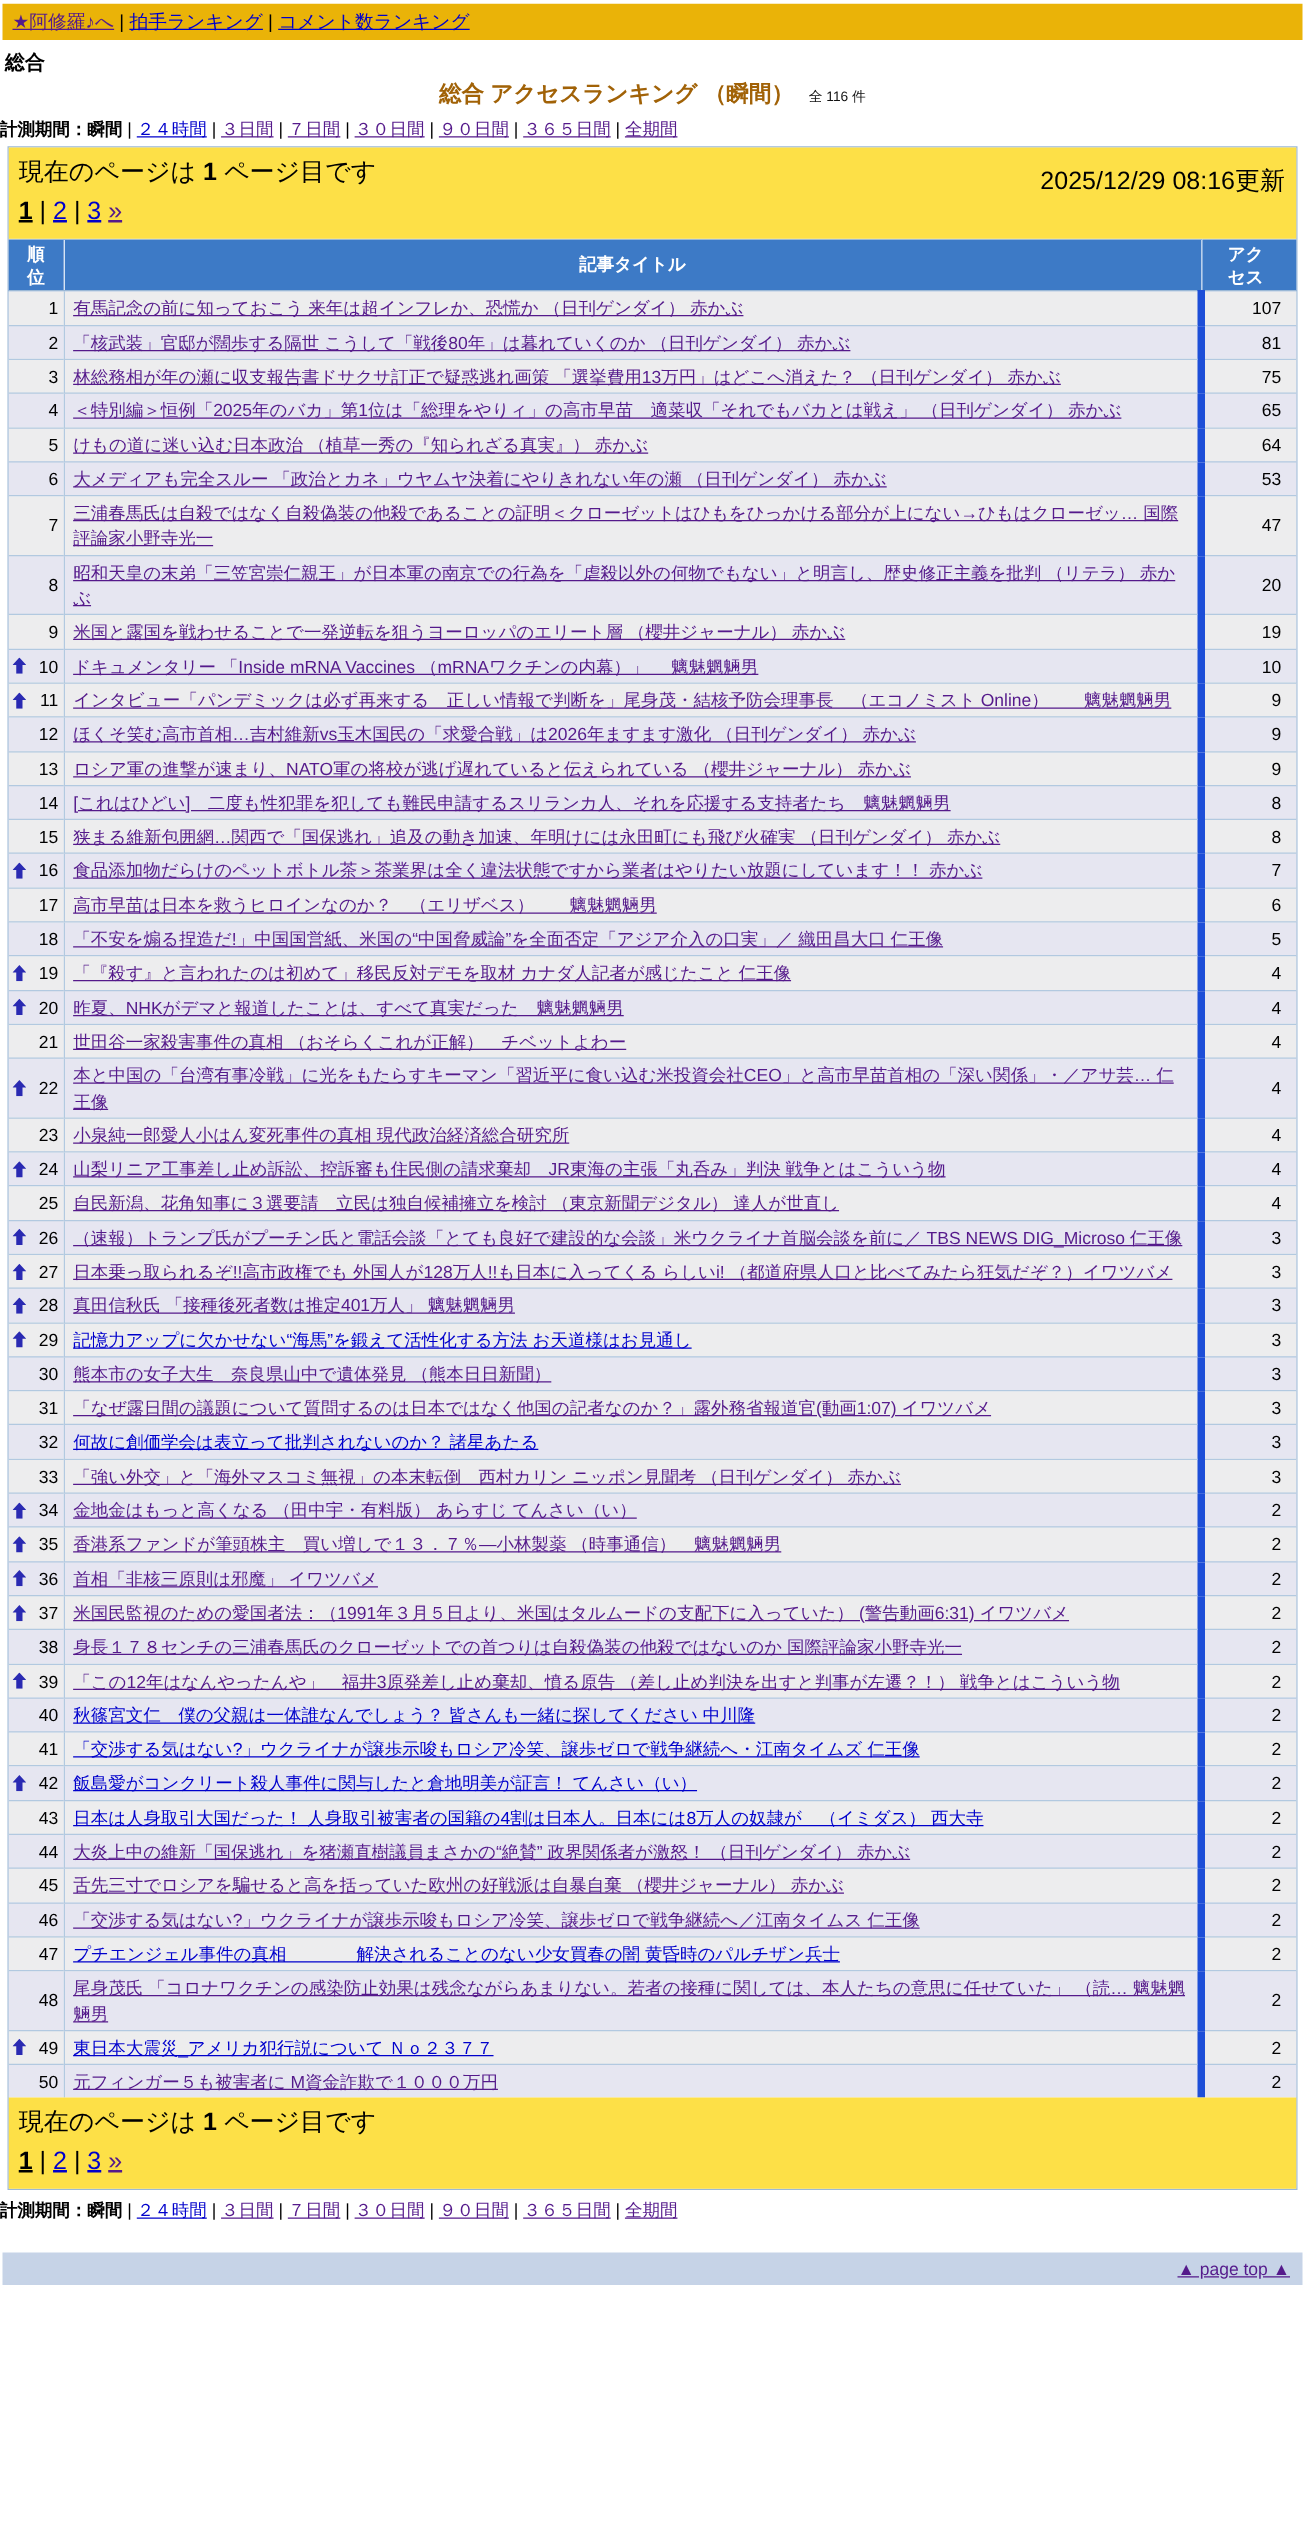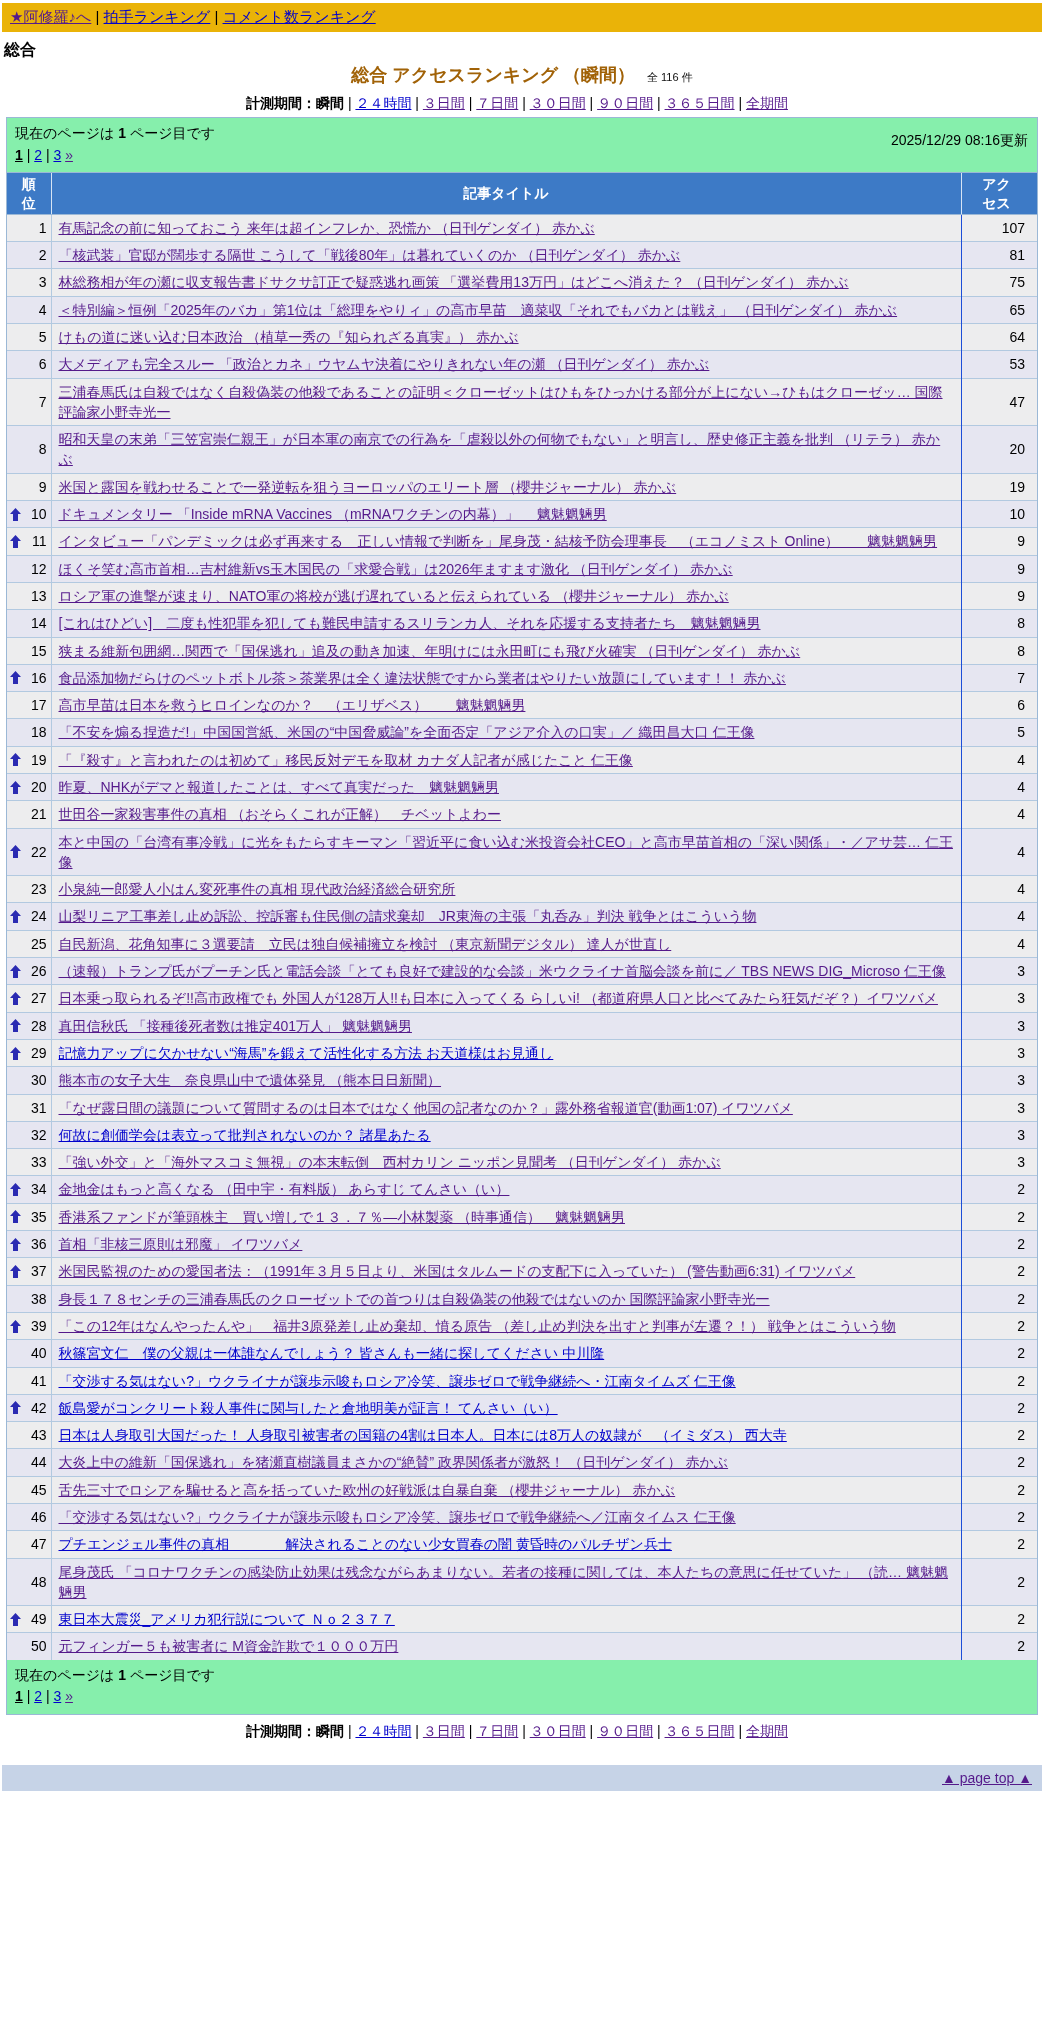--- a/index.html
+++ b/index.html
@@ -9,43 +9,43 @@
   .lb{color:#0000cc;}
   .lv{color:#551a8b;}
   .sep{color:#000;}
   b{font-weight:bold;}
 
   .topbar{background:#eab308;margin:3px 2px 8px;padding:5px 8px;font-size:15px;}
   .section-label{font-size:16px;font-weight:bold;margin:0 0 2px 4px;}
   .title-line{text-align:center;margin:2px 0 0;}
   .page-title{font-size:18px;font-weight:bold;color:#a16207;}
   .total-count{font-size:11px;margin-left:8px;color:#111;}
-  .period-line{text-align:center;margin:8px 10px 4px 0;font-size:14px;}
+  .period-line{text-align:left;margin:8px 10px 4px 0;font-size:14px;}
   .period-line .plabel,.period-line .pcur{font-weight:bold;}
 
   .content{margin:2px 6px 0;border:1px solid #9bb8d6;}
-  .infobox{background:#86efac;padding:5px 8px 6px;position:relative;font-size:14px;line-height:1.55;}
+  .infobox{background:#fde047;padding:5px 8px 6px;position:relative;font-size:20px;line-height:1.55;}
   .updated{position:absolute;top:12px;right:9px;}
   .curpage{font-weight:bold;color:#000;text-decoration:underline;}
 
   table{width:100%;border-collapse:collapse;table-layout:fixed;font-size:14px;}
   col.c-rank{width:44px;}
   col.c-access{width:76px;}
   th{background:#3d7ac6;color:#fff;font-weight:bold;text-align:center;padding:2px 0;
      border-top:1px solid #9bb8d6;border-bottom:1px solid #9bb8d6;}
   th.bl{border-left:1px solid #d6e4f4;}
   .vwrap{display:inline-block;width:17px;line-height:1.3;word-break:break-all;}
   .awrap{display:inline-block;width:34px;line-height:1.3;word-break:break-all;text-align:left;}
   td{border-top:1px solid #b2c9e0;padding:3px 5px;vertical-align:middle;line-height:1.45;}
   tr.odd{background:#ededee;}
   tr.even{background:#e6e6f1;}
   td.rank{padding:3px 4px 3px 3px;}
   .rankflex{display:flex;align-items:center;justify-content:flex-end;}
   .rankflex .up{margin-right:auto;display:inline-flex;align-items:center;}
-  td.title{border-left:1px solid #b2c9e0;border-right:1px solid #1d4ed8;padding:3px 7px;}
+  td.title{border-left:1px solid #b2c9e0;border-right:6px solid #1d4ed8;padding:3px 7px;}
   td.access{text-align:right;padding:3px 12px 3px 2px;}
 
   .bottombar{background:#c6d3e7;margin:24px 2px 0;padding:5px 10px;text-align:right;font-size:14px;}
 </style>
 </head>
 <body>
 
 <div class="topbar">
   <span id="topbar-links"><a class="lv">★阿修羅♪へ</a><span class="sep"> | </span><a class="lb">拍手ランキング</a><span class="sep"> | </span><a class="lb">コメント数ランキング</a></span>
 </div>

